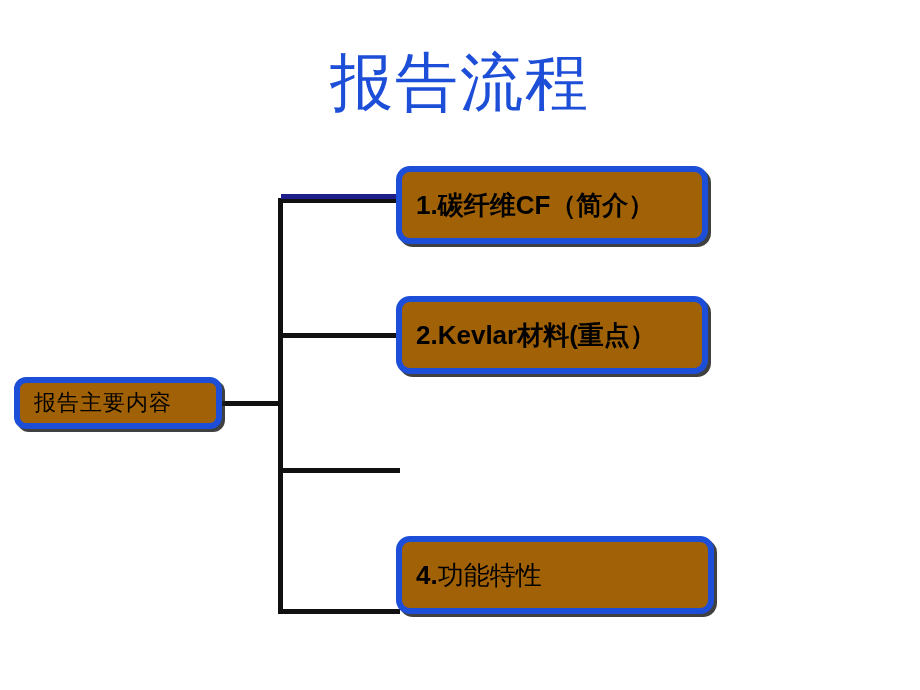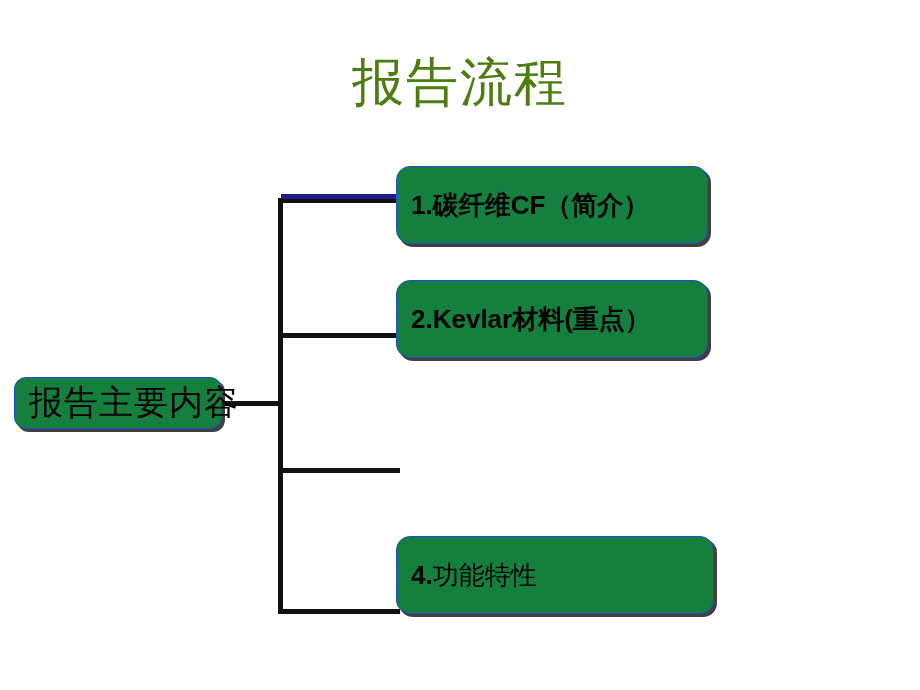--- a/index.html
+++ b/index.html
@@ -18,24 +18,24 @@
   }
 
   
   .slide-title {
     position: absolute;
     left: 0;
     top: 52px;
     width: 920px;
     text-align: center;
     font-family: "Liberation Serif", "DejaVu Serif", serif;
-    font-size: 52px;
+    font-size: 63px;
     line-height: 62px;
     letter-spacing: 2px;
-    color: #4d7c0f;
+    color: #1d4ed8;
     white-space: nowrap;
   }
 
   
   .conn {
     position: absolute;
     background: #111111;
   }
   .conn-v { width: 5px; }
   .conn-h { height: 5px; }
@@ -43,22 +43,22 @@
   .conn-highlight {
     position: absolute;
     height: 5px;
     background: #1f1f8c;
   }
 
   
   .node {
     position: absolute;
     box-sizing: border-box;
-    background: #15803d;
-    border: 1px solid #1d4ed8;
+    background: #a16207;
+    border: 6px solid #1d4ed8;
     border-radius: 14px;
     box-shadow: 3px 3px 0 rgba(30,30,30,0.85);
     display: flex;
     align-items: center;
     color: #000000;
     overflow: visible;
     justify-content: center;
   }
   .node-label {
     display: block;
@@ -70,40 +70,40 @@
   .node-root {
     left: 14px;
     top: 377px;
     width: 208px;
     height: 52px;
     border-radius: 12px;
     padding-left: 14px;
   }
   .node-root .node-label {
     font-family: "Liberation Serif", "DejaVu Serif", serif;
-    font-size: 34px;
+    font-size: 22px;
     line-height: 30px;
     letter-spacing: 1px;
   }
 
   
   .node-branch {
     left: 396px;
     width: 312px;
     height: 78px;
     padding-left: 14px;
   }
   .node-branch .node-label {
     font-family: "Liberation Sans", "DejaVu Sans", sans-serif;
     font-size: 26px;
     line-height: 32px;
     font-weight: bold;
   }
   .node-b1 { top: 166px; }
-  .node-b2 { top: 280px; }
+  .node-b2 { top: 296px; }
   .node-b3 { top: 432px; }
   .node-b4 { top: 536px; width: 318px; }
 
   
   .lbl-num { font-weight: bold; }
   .lbl-rest { font-weight: normal; }
 </style>
 </head>
 <body>
 

